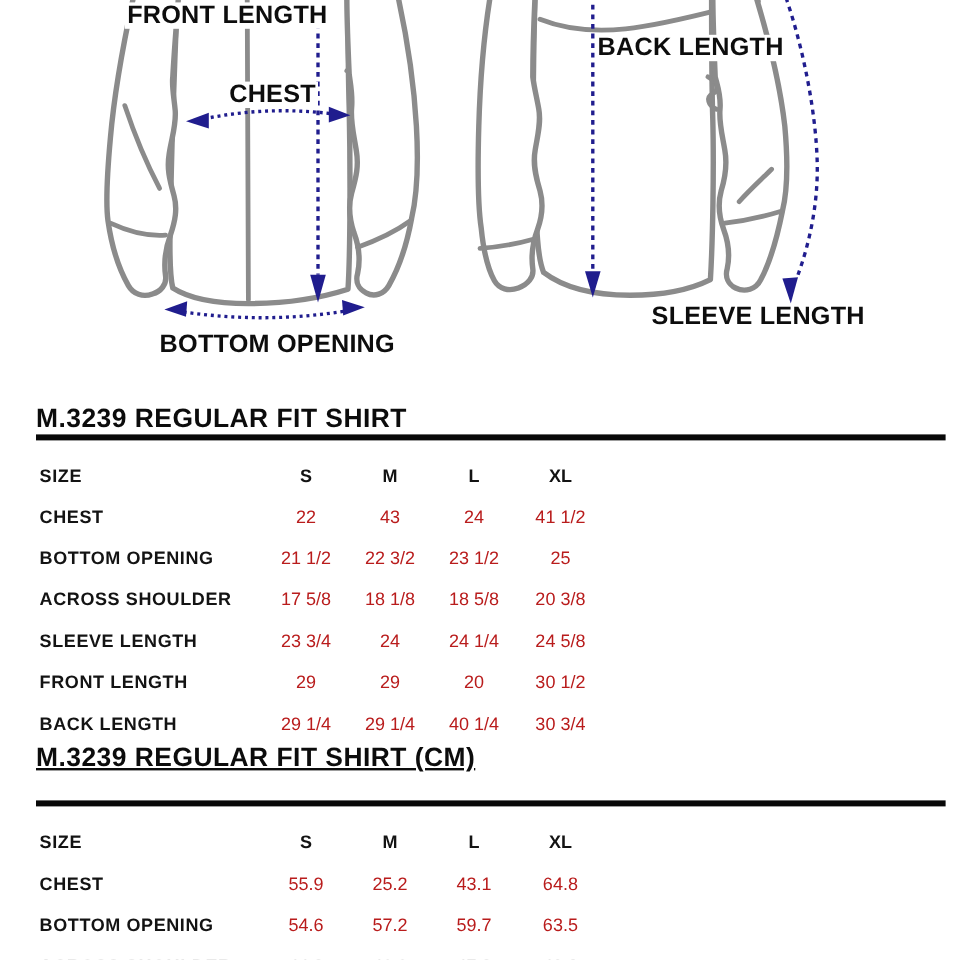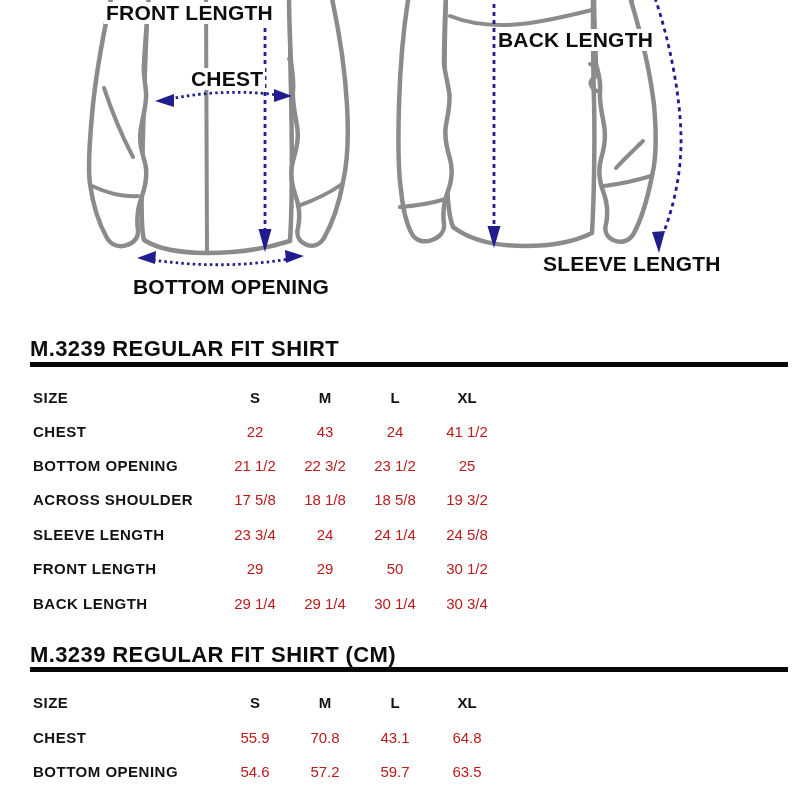--- a/index.html
+++ b/index.html
@@ -152,62 +152,62 @@
     <span class="tcell c2">22 3/2</span>
     <span class="tcell c3">23 1/2</span>
     <span class="tcell c4">25</span>
   </div>
 
   <div class="trow" style="top:491px;">
     <span class="tlabel">ACROSS SHOULDER</span>
     <span class="tcell c1">17 5/8</span>
     <span class="tcell c2">18 1/8</span>
     <span class="tcell c3">18 5/8</span>
-    <span class="tcell c4">19 3/2</span>
+    <span class="tcell c4">20 3/8</span>
   </div>
 
   <div class="trow" style="top:526px;">
     <span class="tlabel">SLEEVE LENGTH</span>
     <span class="tcell c1">23 3/4</span>
     <span class="tcell c2">24</span>
     <span class="tcell c3">24 1/4</span>
     <span class="tcell c4">24 5/8</span>
   </div>
 
   <div class="trow" style="top:560px;">
     <span class="tlabel">FRONT LENGTH</span>
     <span class="tcell c1">29</span>
     <span class="tcell c2">29</span>
-    <span class="tcell c3">50</span>
+    <span class="tcell c3">20</span>
     <span class="tcell c4">30 1/2</span>
   </div>
 
   <div class="trow" style="top:595px;">
     <span class="tlabel">BACK LENGTH</span>
     <span class="tcell c1">29 1/4</span>
     <span class="tcell c2">29 1/4</span>
-    <span class="tcell c3">30 1/4</span>
+    <span class="tcell c3">40 1/4</span>
     <span class="tcell c4">30 3/4</span>
   </div>
 
-  <div class="tbl-title" style="top:642px;">M.3239 REGULAR FIT SHIRT (CM)</div>
+  <div class="tbl-title" style="top:618px;text-decoration:underline;">M.3239 REGULAR FIT SHIRT (CM)</div>
   <div class="tbl-rule" style="top:667px;"></div>
 
   <div class="trow" style="top:694px;">
     <span class="tlabel">SIZE</span>
     <span class="tcell hdr c1">S</span>
     <span class="tcell hdr c2">M</span>
     <span class="tcell hdr c3">L</span>
     <span class="tcell hdr c4">XL</span>
   </div>
 
   <div class="trow" style="top:729px;">
     <span class="tlabel">CHEST</span>
     <span class="tcell c1">55.9</span>
-    <span class="tcell c2">70.8</span>
+    <span class="tcell c2">25.2</span>
     <span class="tcell c3">43.1</span>
     <span class="tcell c4">64.8</span>
   </div>
 
   <div class="trow" style="top:763px;">
     <span class="tlabel">BOTTOM OPENING</span>
     <span class="tcell c1">54.6</span>
     <span class="tcell c2">57.2</span>
     <span class="tcell c3">59.7</span>
     <span class="tcell c4">63.5</span>

